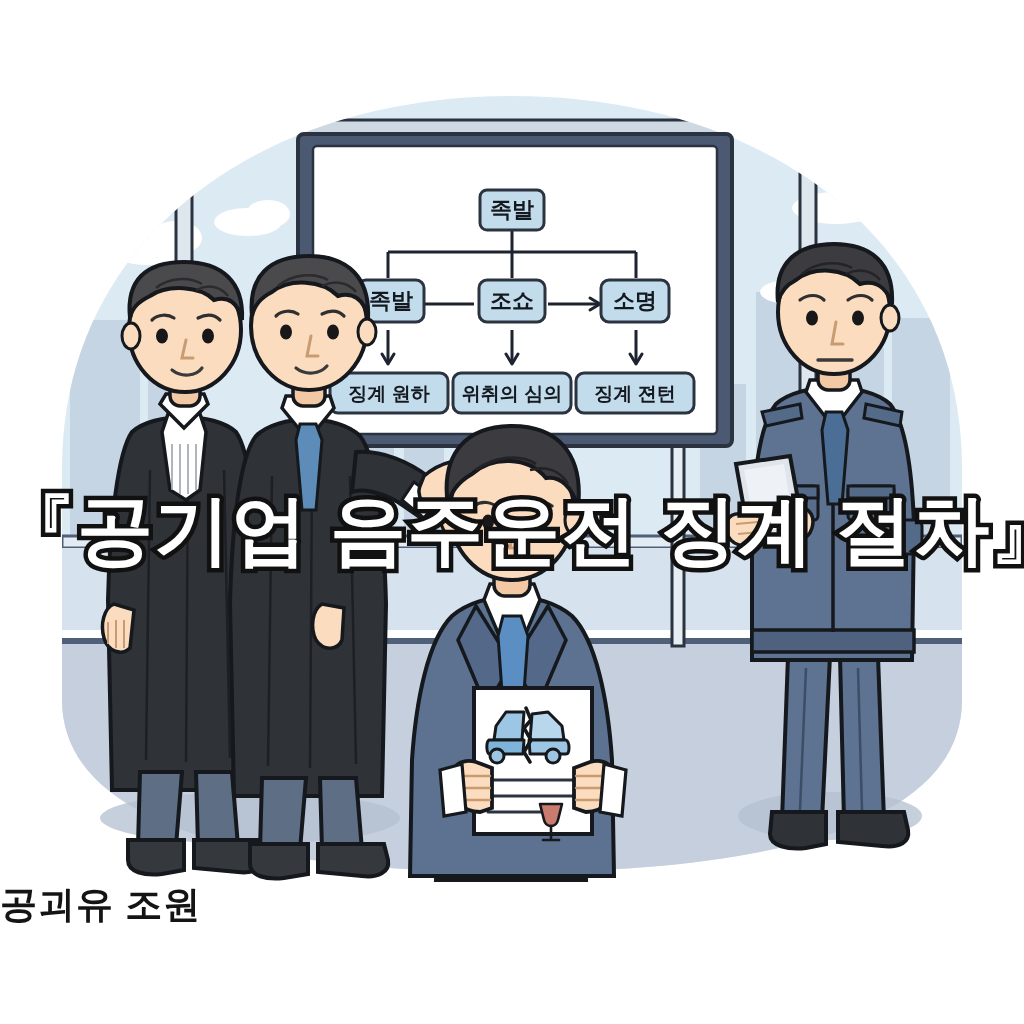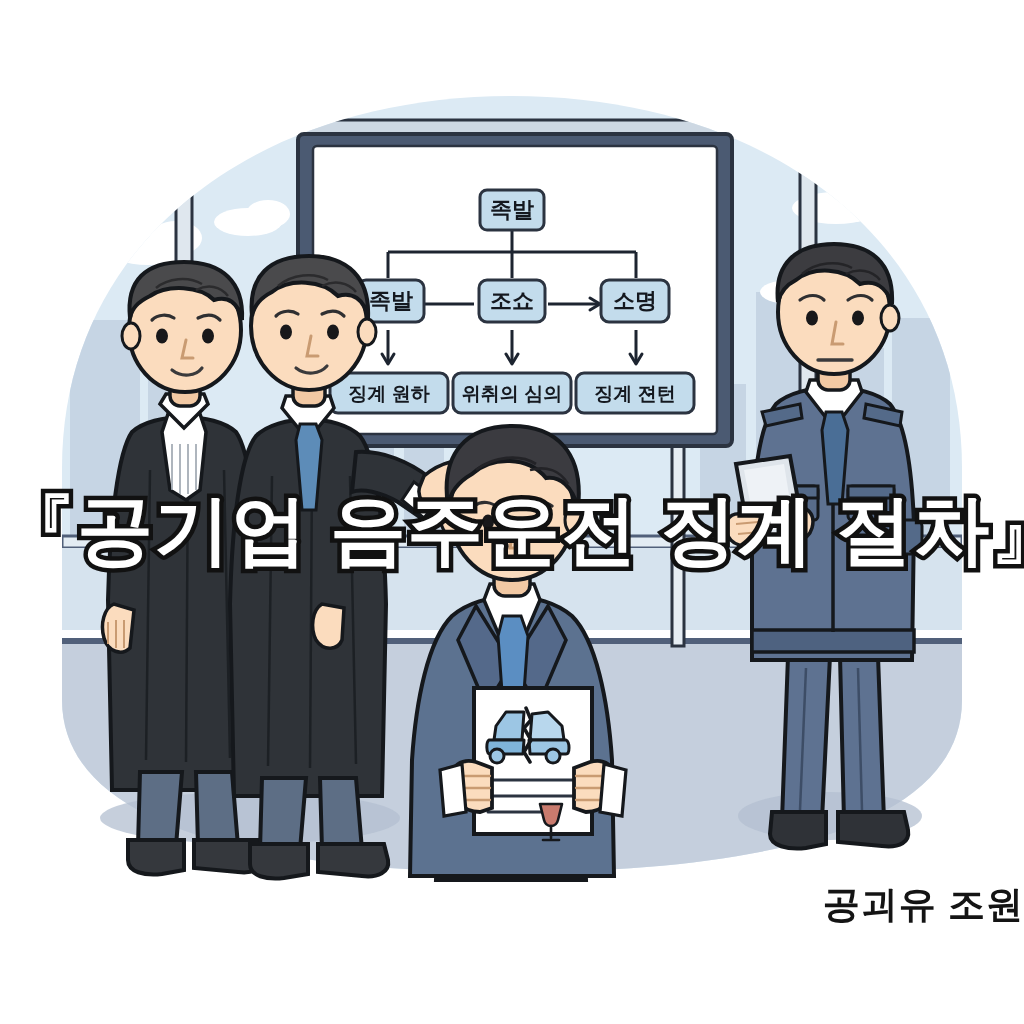--- a/index.html
+++ b/index.html
@@ -28,21 +28,21 @@
     white-space: nowrap;
     -webkit-text-stroke: 9px #111111;
     paint-order: stroke fill;
     font-family: "Liberation Sans", sans-serif;
     pointer-events: none;
   }
   .caption {
     position: absolute;
     left: 0; right: 0;
     top: 880px;
-    text-align: right;
+    text-align: left;
     font-size: 37px;
     font-weight: bold;
     color: #141414;
     letter-spacing: 1px;
     font-family: "Liberation Sans", sans-serif;
   }
 </style>
 </head>
 <body>
 

